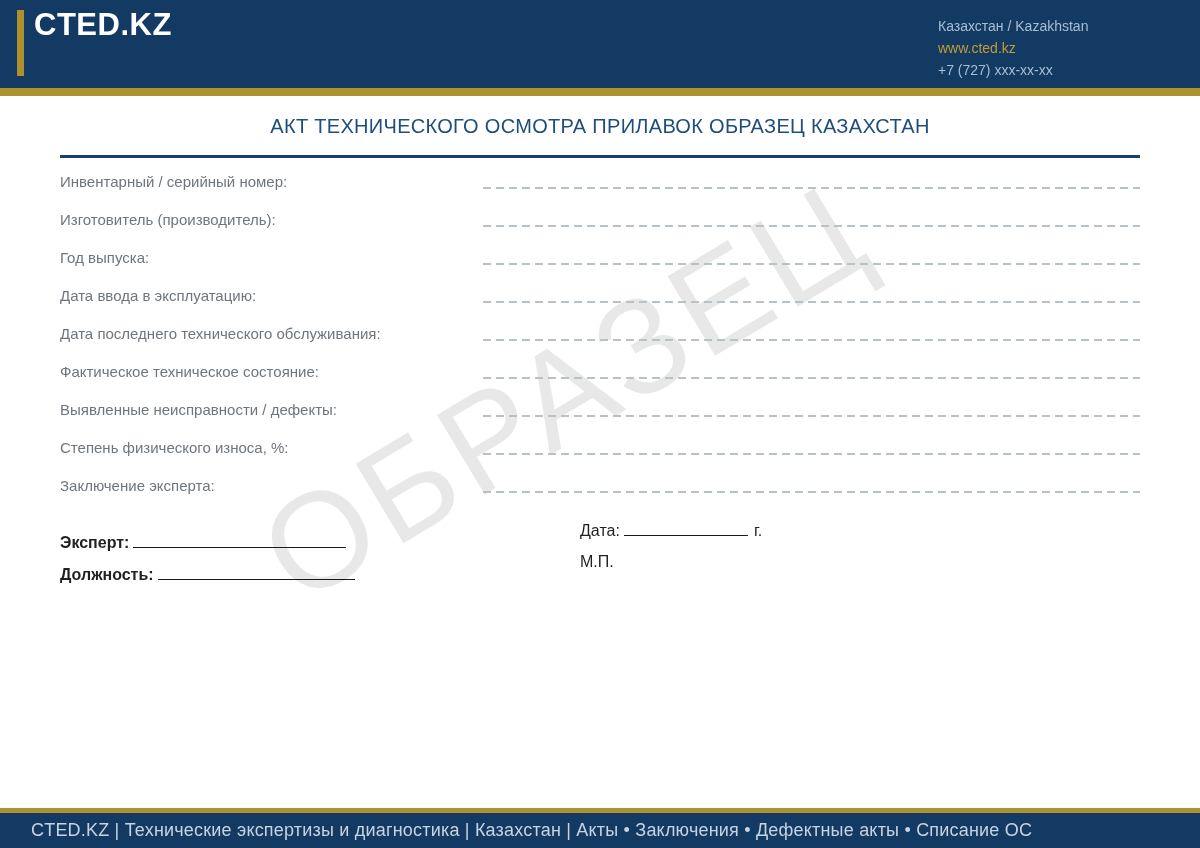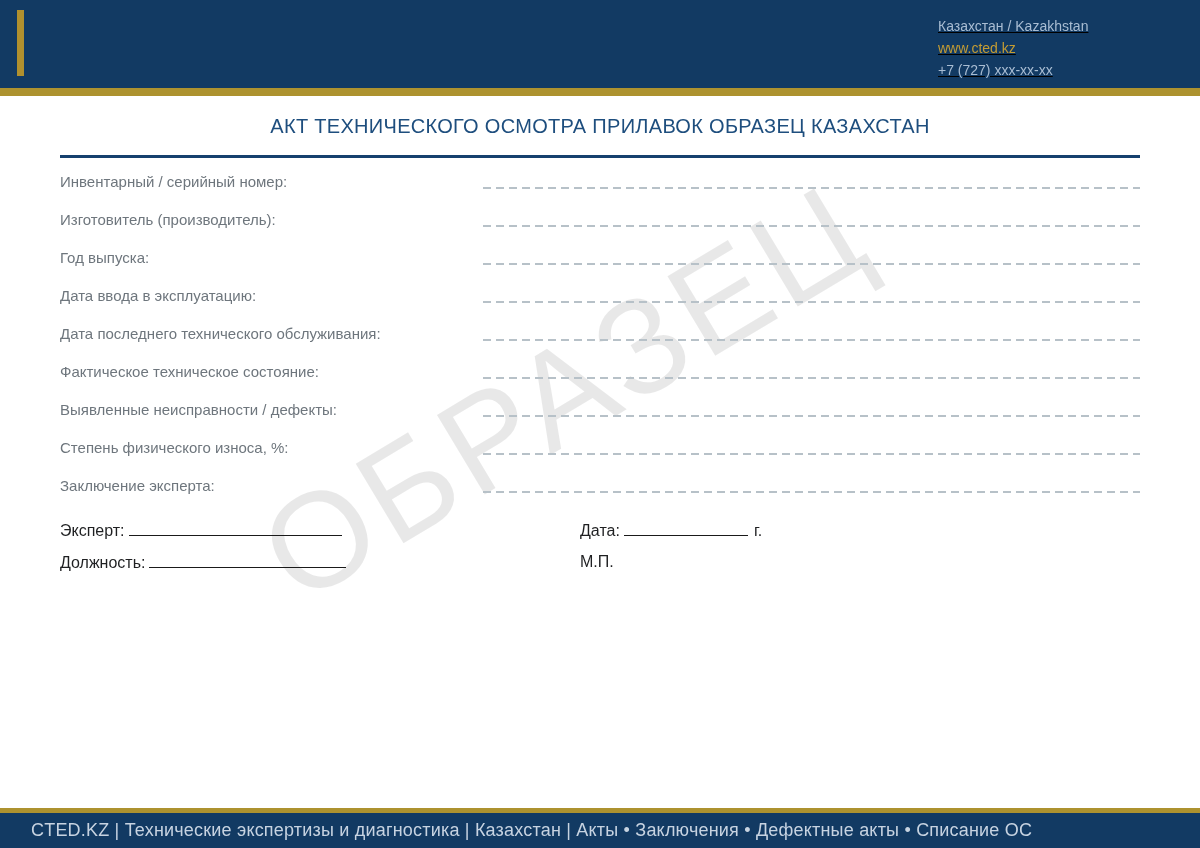--- a/index.html
+++ b/index.html
@@ -9,21 +9,21 @@
     background:#ffffff;
     -webkit-font-smoothing:antialiased;
   }
   .page { position:relative; width:1200px; height:848px; background:#fff; overflow:hidden; }
 
   
   .header { position:relative; height:88px; background:#123A63; }
   .gold-bar-vert { position:absolute; left:17px; top:10px; width:7px; height:66px; background:#B0902E; }
   .brand { position:absolute; left:34px; top:7px; font-size:31px; font-weight:bold; color:#ffffff; letter-spacing:0.5px; }
   .subtitle { position:absolute; left:34px; top:48px; font-size:14.5px; color:#B3C4D8; }
-  .header-right { position:absolute; left:938px; top:15px; font-size:14px; line-height:22px;text-decoration:underline; }
+  .header-right { position:absolute; left:938px; top:15px; font-size:14px; line-height:22px; }
   .header-right .region, .header-right .phone { color:#A9BDD3; }
   .header-right .site { color:#C49C33; text-decoration:none; display:block; }
   .gold-stripe { height:8px; background:#AD922F; }
 
   
   .doc-title { margin-top:19px; text-align:center; font-size:20px; color:#1E4E7E; letter-spacing:0.3px; position:relative; z-index:1; }
   .title-rule { margin:17px 60px 0; height:3px; background:#16406E; position:relative; z-index:1; }
 
   
   .watermark {
@@ -39,40 +39,41 @@
   .row { position:relative; height:38px; }
   .row .label { position:absolute; left:60px; top:3px; font-size:15px; color:#6E767D; }
   .row .dash {
     position:absolute; left:483px; right:60px; top:17px; height:2px;
     background:repeating-linear-gradient(90deg, #B7C1C8 0 8px, transparent 8px 13px);
   }
 
   
   .sig { position:relative; z-index:1; margin:9px 60px 0; font-size:16px; color:#1F2022; }
   .sig-row { position:relative; height:32px; }
-  .sig-left { position:absolute; left:0; top:0; }
+  .sig-left { position:absolute; left:0; top:12px;font-weight:bold; }
   .sig-right { position:absolute; left:520px; top:0; }
   .uline { display:inline-block; border-bottom:1.6px solid #1a1a1a; height:15px; vertical-align:baseline; margin-left:4px; }
   .uline.expert { width:213px; }
   .uline.position { width:197px; }
   .uline.date { width:124px; margin-right:6px; }
 
   
   .footer { position:absolute; left:0; right:0; bottom:0; }
   .footer-gold { height:5px; background:#AD922F; }
   .footer-bar { height:35px; background:#123A63; display:flex; align-items:center; padding-left:31px; }
   .footer-text { font-size:18px; color:#C7D3E1; letter-spacing:0.2px; }
 </style>
 </head>
 <body>
 
 <div class="page">
 
   <div class="header">
     <div class="gold-bar-vert"></div>
+    <div class="brand">CTED.KZ</div>
     <div class="header-right">
       <div class="region">Казахстан / Kazakhstan</div>
       <a class="site" href="#">www.cted.kz</a>
       <div class="phone">+7 (727) xxx-xx-xx</div>
     </div>
   </div>
   <div class="gold-stripe"></div>
 
   <div class="watermark">ОБРАЗЕЦ</div>
 

